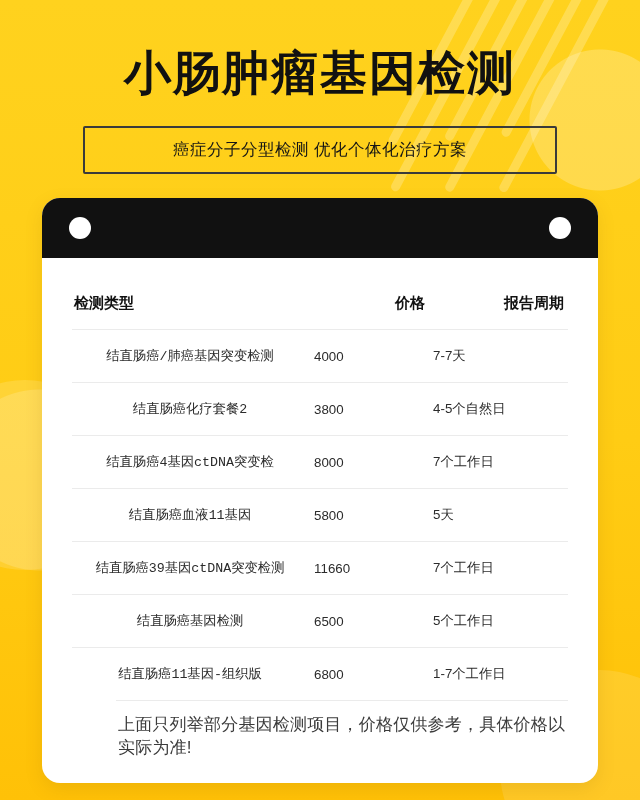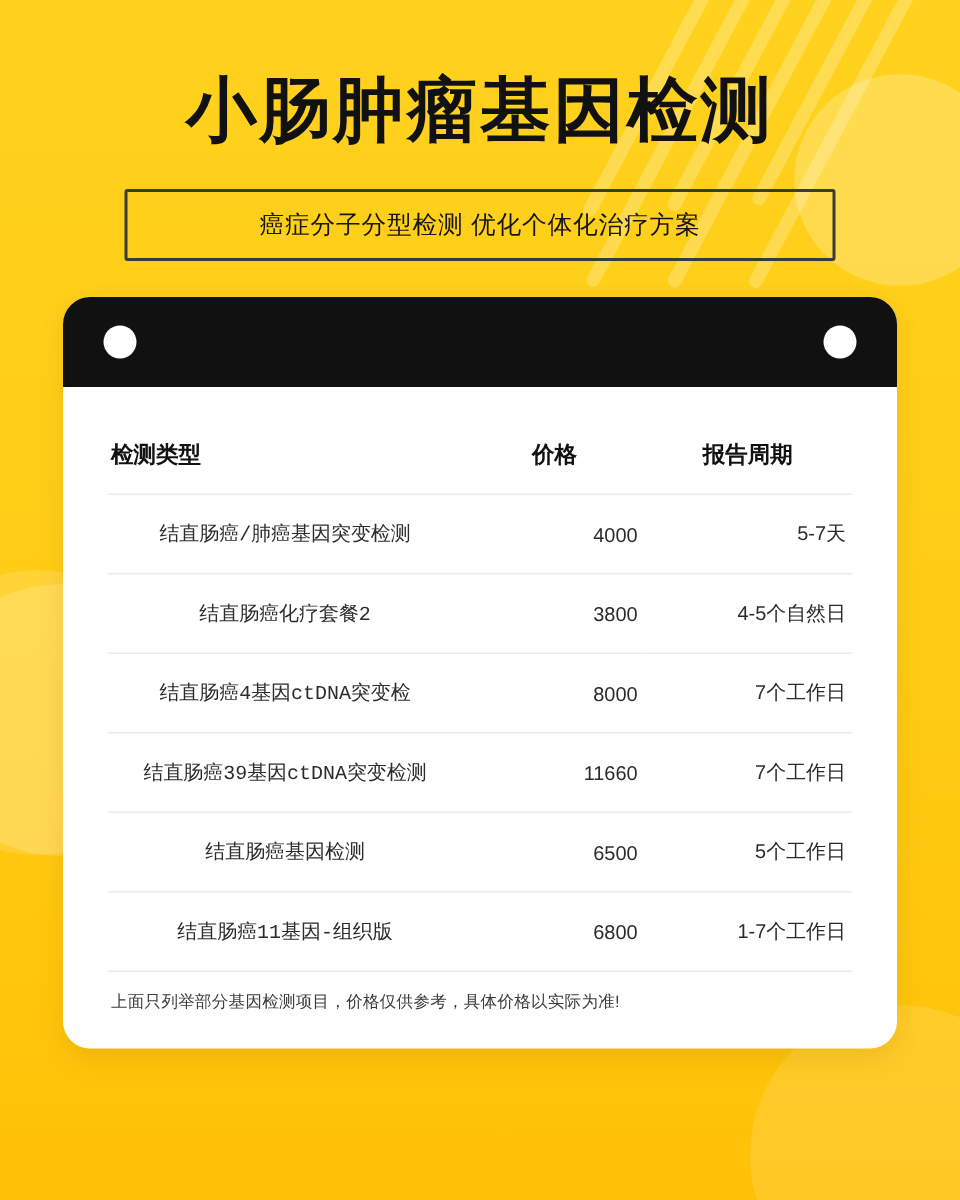--- a/index.html
+++ b/index.html
@@ -129,52 +129,53 @@
     padding: 22px 30px 18px;
   }
   table.price-table {
     width: 100%;
     border-collapse: collapse;
   }
   table.price-table th {
     font-size: 15px;
     font-weight: bold;
     color: #111111;
-    text-align: center;
+    text-align: right;
     padding: 14px 4px 16px;
     border-bottom: 1px solid #ebebeb;
   }
   table.price-table th.col-type {
     text-align: left;
     padding-left: 2px;
   }
   table.price-table td {
     font-size: 13.3px;
     color: #2b2b2b;
-    text-align: right;
+    text-align: left;
     padding: 17px 4px;
     border-bottom: 1px solid #ebebeb;
   }
   table.price-table td.col-type {
     text-align: center;
     padding-left: 2px;
   }
   table.price-table tr:last-child td {
     border-bottom: none;
   }
   .col-type { width: 48%; font-family: Liberation Mono, monospace; }
   .col-price { width: 24%; }
   .col-period { width: 28%; }
 
   .note {
-    font-size: 11px;
+    font-size: 17px;
     color: #3b3b3b;
     padding: 12px 2px 6px;
     border-top: 1px solid #ebebeb;
     letter-spacing: 0.2px;
+    margin-left: 44px;
   }
 </style>
 </head>
 <body>
 
 <div class="poster">
 
   <div class="stripes">
     <i></i>
       <i></i>
@@ -204,31 +205,36 @@
           <tr>
             <th class="col-type">检测类型</th>
             <th class="col-price">价格</th>
             <th class="col-period">报告周期</th>
           </tr>
         </thead>
         <tbody>
           <tr>
             <td class="col-type">结直肠癌/肺癌基因突变检测</td>
             <td class="col-price">4000</td>
-            <td class="col-period">5-7天</td>
+            <td class="col-period">7-7天</td>
           </tr>
           <tr>
             <td class="col-type">结直肠癌化疗套餐2</td>
             <td class="col-price">3800</td>
             <td class="col-period">4-5个自然日</td>
           </tr>
           <tr>
             <td class="col-type">结直肠癌4基因ctDNA突变检</td>
             <td class="col-price">8000</td>
             <td class="col-period">7个工作日</td>
+          </tr>
+          <tr>
+            <td class="col-type">结直肠癌血液11基因</td>
+            <td class="col-price">5800</td>
+            <td class="col-period">5天</td>
           </tr>
           <tr>
             <td class="col-type">结直肠癌39基因ctDNA突变检测</td>
             <td class="col-price">11660</td>
             <td class="col-period">7个工作日</td>
           </tr>
           <tr>
             <td class="col-type">结直肠癌基因检测</td>
             <td class="col-price">6500</td>
             <td class="col-period">5个工作日</td>

